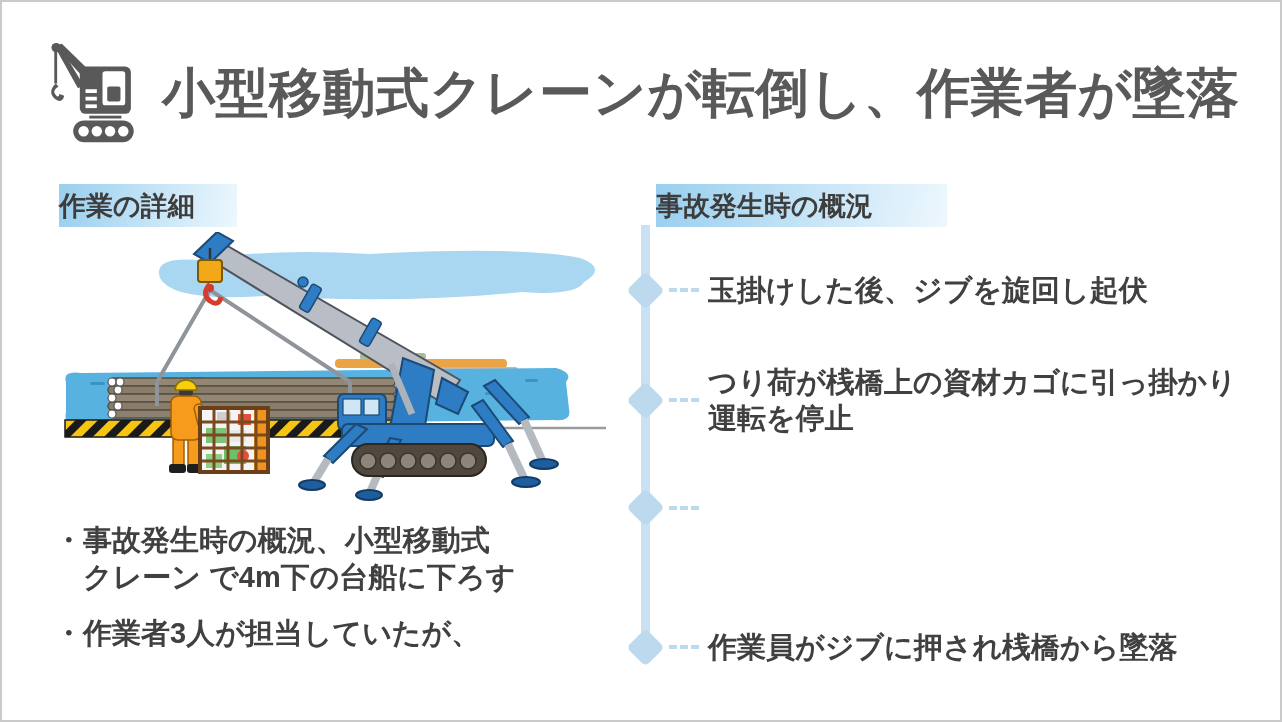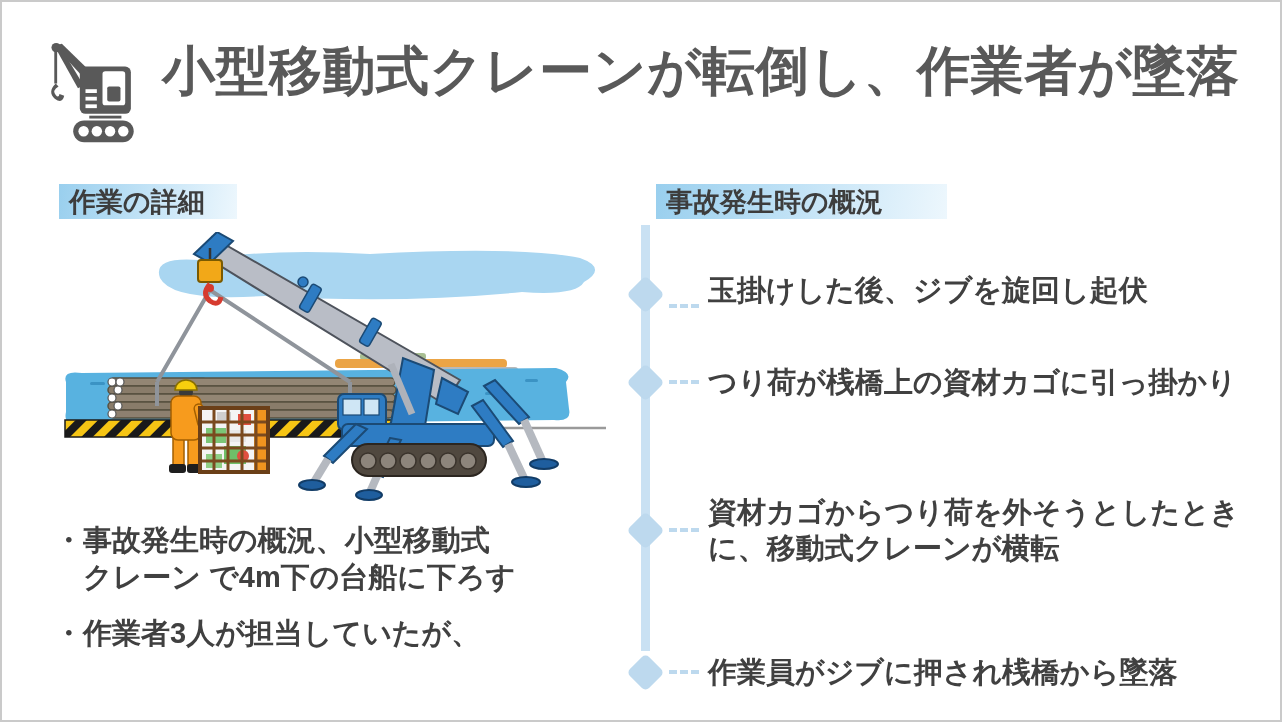--- a/index.html
+++ b/index.html
@@ -3,31 +3,31 @@
 <meta charset="utf-8">
 <style>
   html,body { margin:0; padding:0; background:#ffffff; }
   .slide {
     position:relative; width:1278px; height:718px;
     background:#ffffff; border:2px solid #cacaca; overflow:hidden;
     font-family:"Liberation Sans", sans-serif;
   }
 
   
-  .title-row { position:absolute; left:40px; top:40px; display:flex; gap:16px; }
+  .title-row { position:absolute; left:40px; top:40px; display:flex; align-items:center; gap:16px; }
   .title-icon { width:104px; height:102px; flex:0 0 104px; }
   .page-title {
     margin:0; font-size:53px; font-weight:bold; color:#595959;
     letter-spacing:0.5px; white-space:nowrap; line-height:1.1;
   }
 
   
   .badge {
-    position:absolute; height:35px; display:flex; align-items:center;
-    padding-left:10px; box-sizing:border-box;
+    position:absolute; height:43px; display:flex; align-items:center;
+    box-sizing:border-box;
     font-size:27px; font-weight:bold; color:#3d3d3d;
     background:linear-gradient(100deg,#99cfee 0%,#c7e5f7 55%,#edf7fd 100%);
   }
   .badge-left  { left:57px;  top:182px; width:178px; }
   .badge-right { left:620px; top:182px; width:291px;margin-left:34px; }
 
   
   .illustration { position:absolute; left:58px; top:230px; width:548px; height:288px; }
 
   
@@ -39,24 +39,24 @@
   .bullet-1 { top:520px; }
   .bullet-2 { top:613px; }
 
   
   .spine { position:absolute; left:639px; top:223px; width:9px; height:426px; background:#c9e1f3; }
   .event { position:absolute; left:620px; display:flex; align-items:center; }
   .event .dmd-col { flex:0 0 47px; display:flex; justify-content:center; }
   .diamond { width:27px; height:27px; border-radius:5px; background:#bdd9ee; transform:rotate(45deg); }
   .dash { flex:0 0 30px; height:0; border-top:4px dashed #bdd9ee; margin-right:9px; }
   .event .txt { font-size:29px; font-weight:bold; color:#404040; line-height:36px; }
-  .event-1 { top:270px;align-items:flex-end; }
+  .event-1 { top:270px; }
   .event-2 { top:362px; }
   .event-3 { top:492px; }
-  .event-4 { top:652px; }
+  .event-4 { top:627px; }
 </style>
 </head>
 <body>
 
 <div class="slide">
 
   <div class="title-row">
     <svg class="title-icon" viewBox="0 0 110 104" aria-hidden="true">
       <g fill="#595959" stroke="none">
 
@@ -250,31 +250,28 @@
       <div></div>
     </span>
   </div>
   <div class="event event-2">
     <span class="dmd-col">
         <span class="diamond"></span>
       </span>
     <span class="dash"></span>
     <span class="txt">
       <div>つり荷が桟橋上の資材カゴに引っ掛かり</div>
+      <div>運転を停止</div>
     </span>
   </div>
   <div class="event event-3">
     <span class="dmd-col">
         <span class="diamond"></span>
       </span>
     <span class="dash"></span>
-    <span class="txt">
-      <div>資材カゴからつり荷を外そうとしたとき</div>
-      <div>に、移動式クレーンが横転</div>
-    </span>
   </div>
   <div class="event event-4">
     <span class="dmd-col">
         <span class="diamond"></span>
       </span>
     <span class="dash"></span>
     <span class="txt">
       <div>作業員がジブに押され桟橋から墜落</div>
       <div></div>
     </span>

